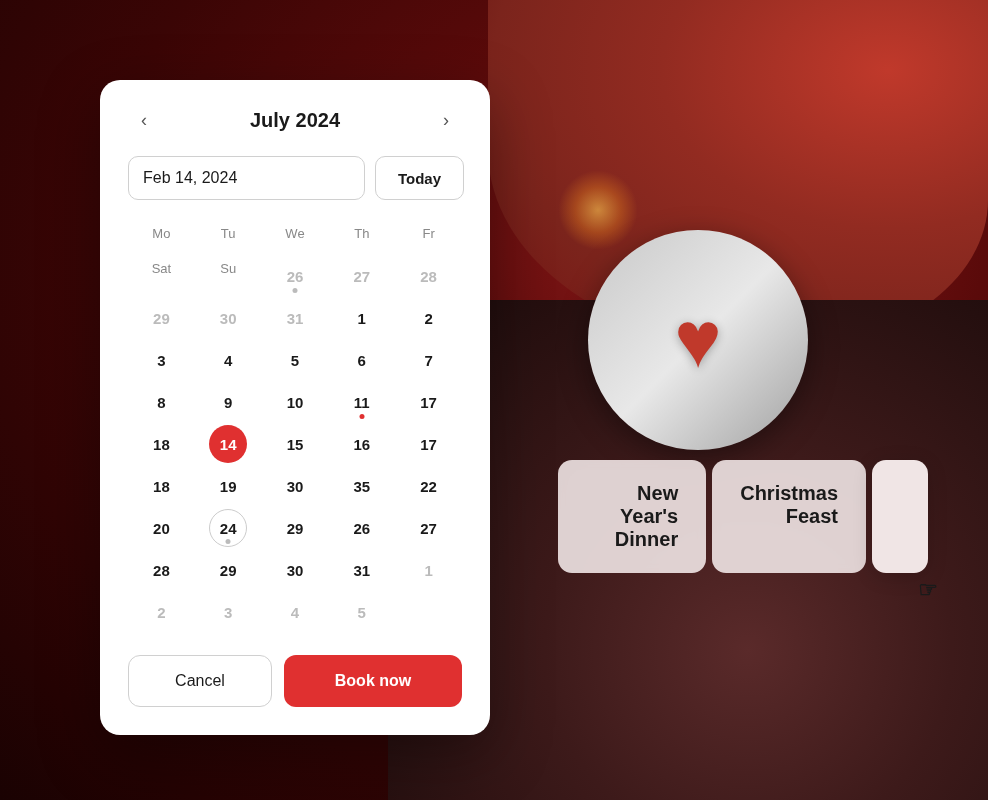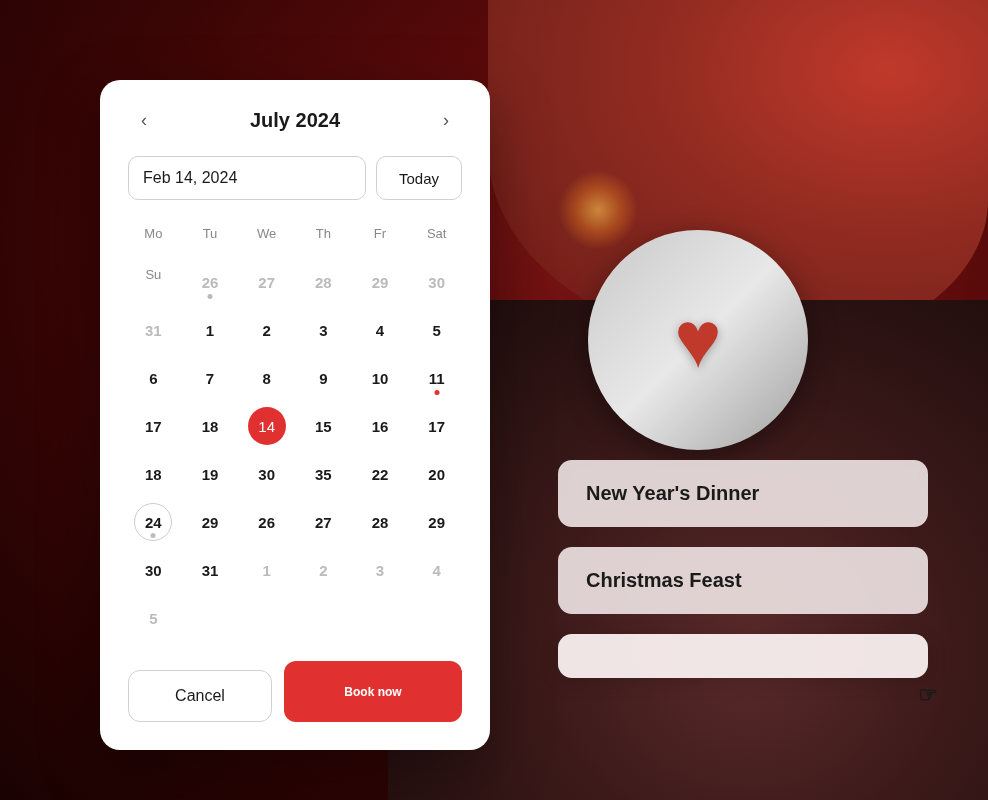--- a/index.html
+++ b/index.html
@@ -108,28 +108,28 @@
     }
 
     .today-btn {
       border: 1.5px solid #d0d0d0;
       border-radius: 10px;
       padding: 12px 22px;
       background: #fff;
       font-size: 15px;
       color: #1a1a1a;
       cursor: pointer;
-      font-weight: 400;
+      font-weight: 700;
     }
 
     
     .cal-grid {
       display: grid;
-      grid-template-columns: repeat(6, 1fr);
-      gap: 6px;
+      grid-template-columns: repeat(5, 1fr);
+      gap: 0;
     }
 
     .day-label {
       text-align: center;
       font-size: 13px;
       font-weight: 500;
       color: #888;
       padding: 6px 0 14px;
     }
 
@@ -149,21 +149,21 @@
       position: relative;
       font-weight: bold;
     }
 
     .day-cell.other-month { color: #bbb; }
 
     .day-cell.selected {
       background: #e03030;
       color: #fff;
       border-radius: 50%;
-      font-weight: 400;
+      font-weight: 700;
     }
 
     .day-cell.circled {
       border: 1.5px solid #ccc;
       border-radius: 50%;
     }
 
     .day-cell .dot {
       position: absolute;
       bottom: 2px;
@@ -186,45 +186,45 @@
     .cancel-btn {
       flex: 1;
       border: 1.5px solid #d0d0d0;
       border-radius: 12px;
       padding: 16px;
       background: #fff;
       font-size: 16px;
       color: #1a1a1a;
       cursor: pointer;
       font-weight: 500;
-      margin-top: 9px;
     }
 
     .book-btn {
       flex: 1.4;
       border: none;
       border-radius: 12px;
       padding: 12px;
       background: #e03030;
-      font-size: 12px;
+      font-size: 16px;
       color: #fff;
       cursor: pointer;
       font-weight: 600;
     }
 
     
     .events-list {
       position: absolute;
       right: 60px;
       top: 460px;
       width: 370px;
       display: flex;
-      flex-direction: column;
-      gap: 20px;
+      flex-direction: row;
+      gap: 6px;
       z-index: 10;
+      text-align: right;
     }
 
     .event-item {
       background: rgba(245, 235, 235, 0.88);
       border-radius: 14px;
       padding: 22px 28px;
       font-size: 20px;
       font-weight: 600;
       color: #1a1a1a;
       cursor: pointer;

